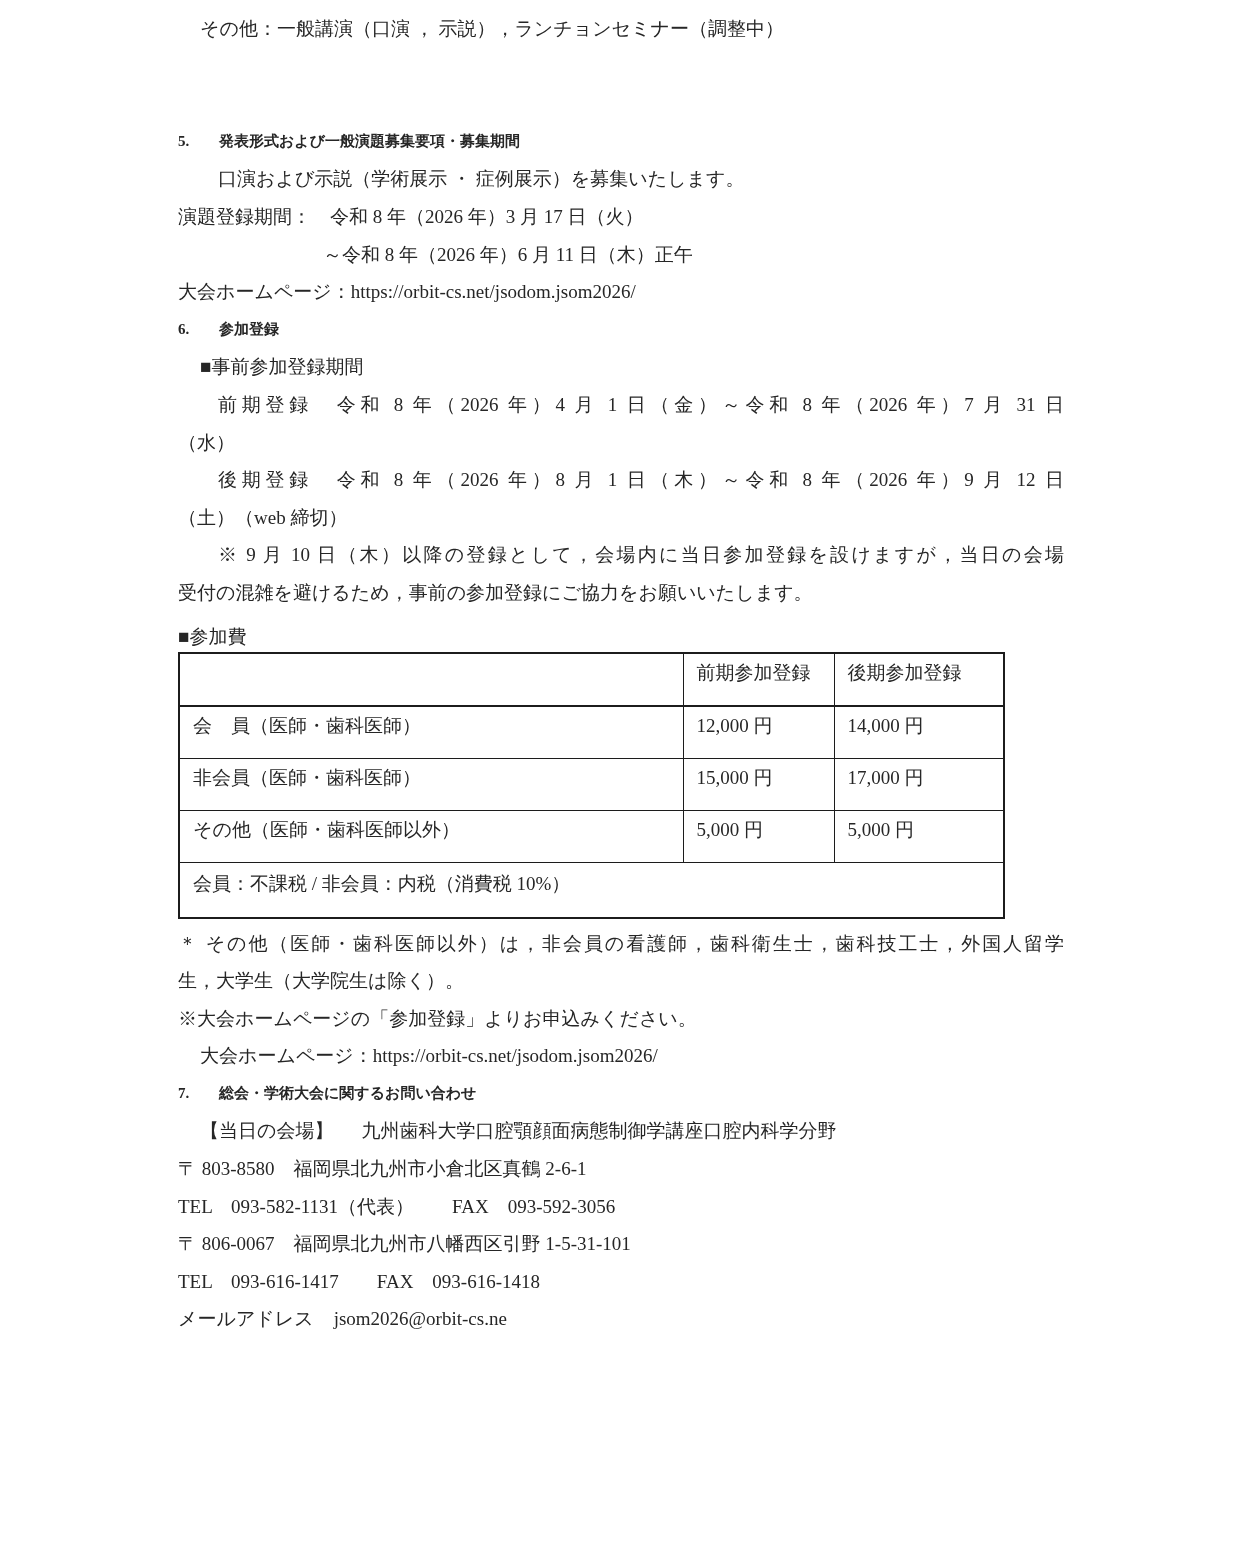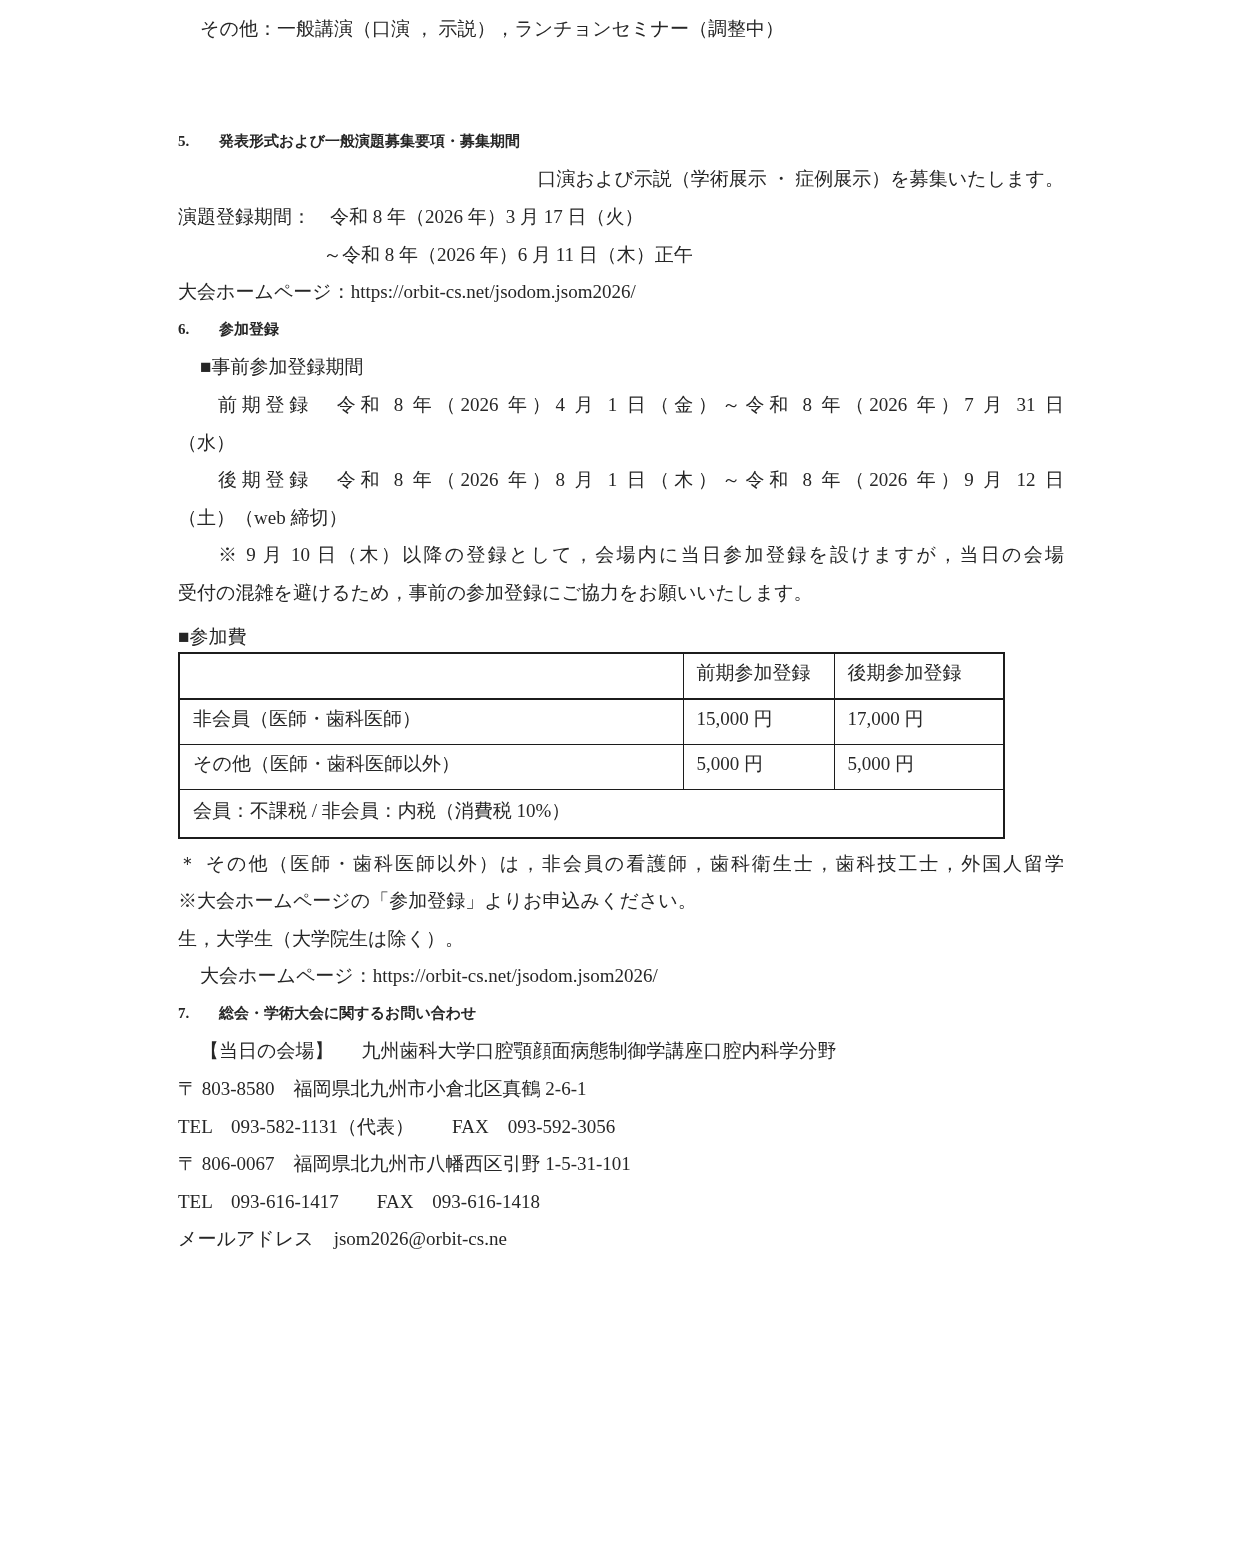--- a/index.html
+++ b/index.html
@@ -16,42 +16,42 @@
   .content {
     position:absolute;
     left:178px; top:10px;
     width:886px;
   }
   .line { min-height:37.6px; line-height:37.6px; white-space:pre-wrap; }
   .blank { height:37.6px; }
   .heading { font-weight:bold; font-size:15px; }
   .heading .num { display:inline-block; width:41px; font-weight:bold; }
   .ind22 { padding-left:22px; }
-  .ind40 { padding-left:40px;text-align:right; }
+  .ind40 { padding-left:40px; }
   .ind145 { padding-left:145px; }
   .justify {
     white-space:normal;
     text-align:justify;
     text-align-last:justify;
     text-justify:inter-character;
   }
   .gap28 { display:inline-block; width:28px; }
   .gap20 { display:inline-block; width:20px; }
   
   table.fee {
     border-collapse:collapse;
     table-layout:fixed;
     width:825px;
     border:2px solid #1c1c1c;
     font-size:19px;
     color:#262626;
   }
   table.fee th, table.fee td {
     border:1px solid #1c1c1c;
-    padding:0 0 5px 13px;
+    padding:0 0 12px 13px;
     text-align:left;
     font-weight:normal;
     vertical-align:middle;
     overflow:hidden;
     white-space:pre;
   }
   table.fee thead th { height:39px; border-bottom:2px solid #1c1c1c; }
   table.fee tbody td { height:39px; }
   table.fee tr.fee-footer td { height:42px; }
   .feeline { margin-top:6px; }
@@ -93,38 +93,43 @@
       </colgroup>
       <thead>
         <tr>
           <th></th>
           <th>前期参加登録</th>
           <th>後期参加登録</th>
         </tr>
       </thead>
       <tbody>
         <tr>
+          <td>会　員（医師・歯科医師）</td>
+          <td>12,000 円</td>
+          <td>14,000 円</td>
+        </tr>
+        <tr>
           <td>非会員（医師・歯科医師）</td>
           <td>15,000 円</td>
           <td>17,000 円</td>
         </tr>
         <tr>
           <td>その他（医師・歯科医師以外）</td>
           <td>5,000 円</td>
           <td>5,000 円</td>
         </tr>
         <tr class="fee-footer">
           <td colspan="3">会員：不課税 / 非会員：内税（消費税 10%）</td>
         </tr>
       </tbody>
     </table>
 
     <div class="line justify feeline">＊ その他（医師・歯科医師以外）は，非会員の看護師，歯科衛生士，歯科技工士，外国人留学</div>
+    <div class="line">生，大学生（大学院生は除く）。</div>
     <div class="line">※大会ホームページの「参加登録」よりお申込みください。</div>
-    <div class="line">生，大学生（大学院生は除く）。</div>
     <div class="line ind22">大会ホームページ：https://orbit-cs.net/jsodom.jsom2026/</div>
 
     <div class="line heading"><span class="num">7.</span><span>総会・学術大会に関するお問い合わせ</span></div>
 
     <div class="line ind22"><span>【当日の会場】</span><span class="gap28"></span><span>九州歯科大学口腔顎顔面病態制御学講座口腔内科学分野</span></div>
     <div class="line">〒 803-8580　福岡県北九州市小倉北区真鶴 2-6-1</div>
     <div class="line">TEL　093-582-1131（代表）　　FAX　093-592-3056</div>
 
     <div class="line">〒 806-0067　福岡県北九州市八幡西区引野 1-5-31-101</div>
     <div class="line">TEL　093-616-1417　　FAX　093-616-1418</div>

